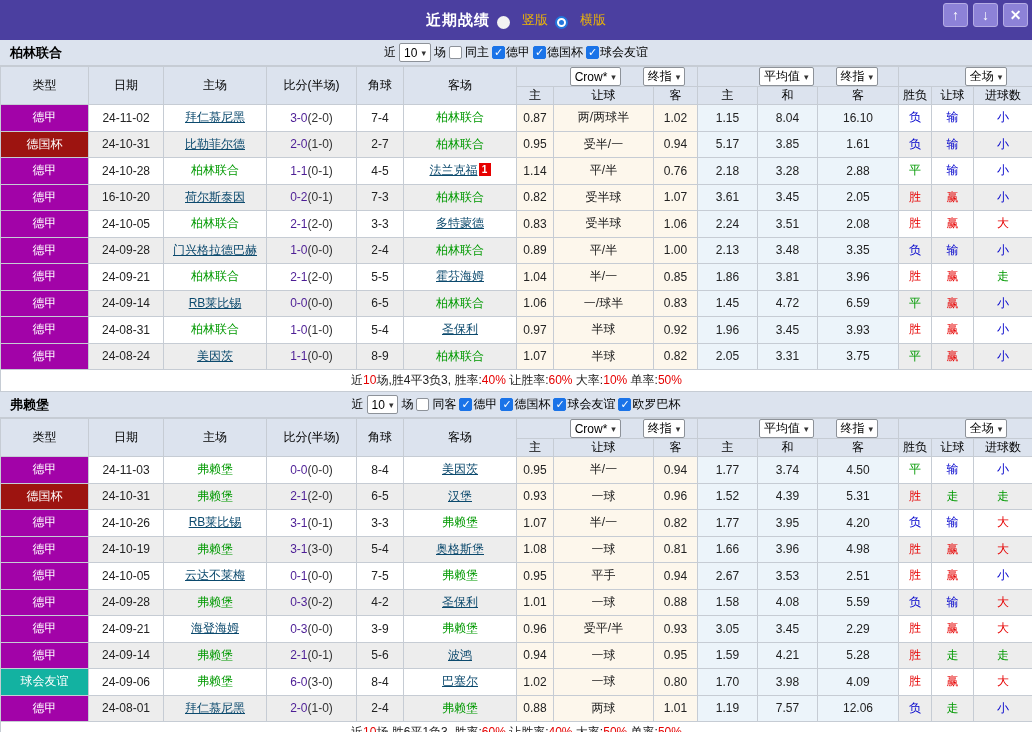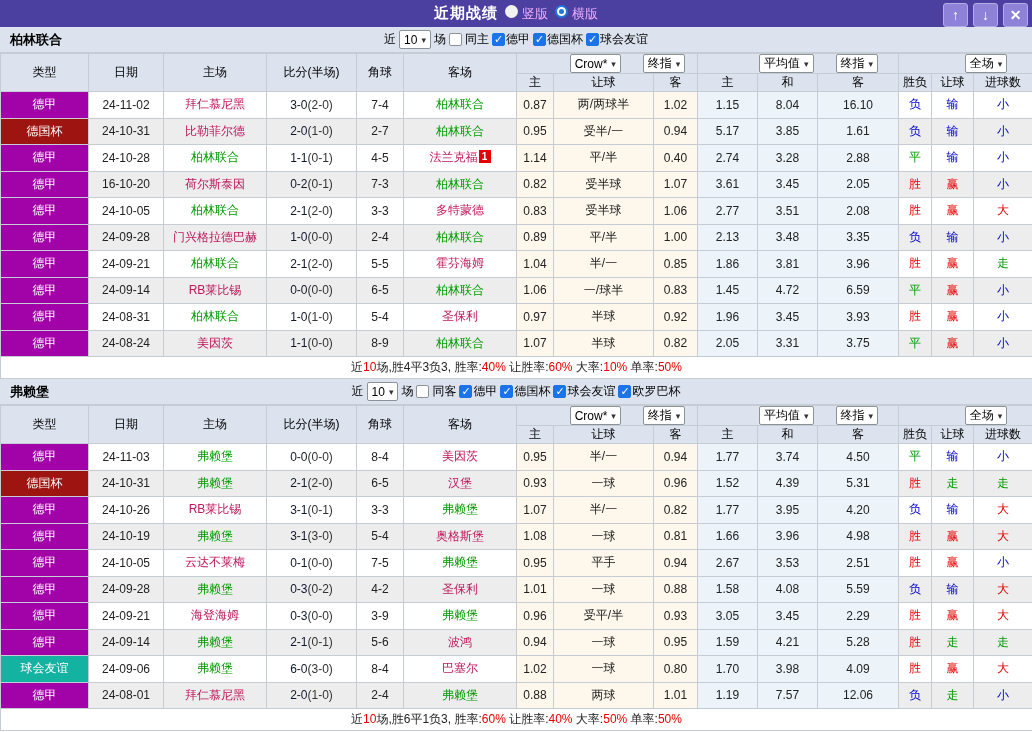--- a/index.html
+++ b/index.html
@@ -3,26 +3,26 @@
 <meta charset="utf-8">
 <style>
   * { box-sizing: border-box; margin: 0; padding: 0; }
   html,body { width:1032px; height:732px; }
   body {
     font-family: "Liberation Sans", "DejaVu Sans", sans-serif;
     font-size: 12px; color:#222; background:#fff; overflow:hidden;
   }
   
   .titlebar {
-    height:27px; background:#4b3fa0; position:relative;
+    height:40px; background:#4b3fa0; position:relative;
     display:flex; align-items:center; justify-content:center;
   }
   .tb-center { display:flex; align-items:center; gap:7px; color:#fff; }
   .tb-title { font-size:15px; font-weight:bold; letter-spacing:1px; }
-  .radio-label { display:inline-flex; align-items:flex-start; gap:4px; cursor:pointer; font-size:13px; color:#f0abfc; }
+  .radio-label { display:inline-flex; align-items:flex-end; gap:12px; cursor:pointer; font-size:13px; color:#eab308; }
   .radio { width:13px; height:13px; border-radius:50%; background:#f2f2f2; display:inline-block; position:relative; }
   .radio.sel { background:#fff; border:2px solid #2377dd; }
   .radio.sel::after { content:""; position:absolute; left:50%; top:50%; width:5px; height:5px; margin:-2.5px 0 0 -2.5px; border-radius:50%; background:#2377dd; }
   .tb-buttons { position:absolute; right:4px; top:3px; display:flex; gap:5px; }
   .tb-btn {
     width:25px; height:24px; background:#8d82d8; border:1px solid #b5ace5; border-radius:3px;
     color:#fff; font-size:14px; font-weight:bold; line-height:22px; text-align:center; cursor:pointer; padding:0;
   }
   
   .sec-header {
@@ -45,22 +45,22 @@
   th, td { border:1px solid #c6ccd4; text-align:center; white-space:nowrap; overflow:hidden; font-weight:normal; }
   thead th { background:#dce3ee; color:#000; }
   thead tr.dd-row { height:20px; }
   thead tr.sub-row { height:18px; font-size:12px; }
   tbody tr { height:26.5px; }
   tbody tr:nth-child(even) td { background:#ededed; }
   tbody td.crow { background:#fdf7ec !important; }
   tbody td.avgc { background:#ecf4fa !important; }
   td.type-cell { color:#fff; font-size:12px; }
   .focus-team { color:#009900; }
-  .plain-team { color:#be185d; }
-  .score-main { color:#0f172a; }
+  .plain-team { color:#0c4a6e;text-decoration:underline; }
+  .score-main { color:#4c1d95; }
   .score-half { color:#333; }
   .badge {
     display:inline-block; background:#e60000; color:#fff; width:12px; height:13px;
     font-size:10px; line-height:13px; margin-left:1px; vertical-align:1px; font-weight:bold;
   }
   .c-r { color:#e60000; } .c-g { color:#009900; } .c-b { color:#0000cc; } .c-k { color:#222; }
   tfoot td { height:22px; background:#fff; font-size:12px; }
   .dd-group { display:inline-flex; gap:22px; align-items:center; justify-content:flex-start;margin-left:41px; }
 </style>
 </head>
@@ -214,22 +214,22 @@
           </tr>
           <tr>
             <td class="type-cell" style="background: rgb(162, 3, 168);">德甲</td>
             <td>24-10-28</td>
             <td><span class="focus-team">柏林联合</span></td>
             <td><span class="score-main">1-1</span><span class="score-half">(0-1)</span></td>
             <td>4-5</td>
             <td><span class="plain-team">法兰克福</span><span class="badge">1</span></td>
             <td class="crow">1.14</td>
             <td class="crow">平/半</td>
-            <td class="crow">0.40</td>
-            <td class="avgc">2.74</td>
+            <td class="crow">0.76</td>
+            <td class="avgc">2.18</td>
             <td class="avgc">3.28</td>
             <td class="avgc">2.88</td>
             <td class="c-g">平</td>
             <td class="c-b">输</td>
             <td class="c-b">小</td>
           </tr>
           <tr>
             <td class="type-cell" style="background: rgb(162, 3, 168);">德甲</td>
             <td>16-10-20</td>
             <td><span class="plain-team">荷尔斯泰因</span></td>
@@ -249,21 +249,21 @@
           <tr>
             <td class="type-cell" style="background: rgb(162, 3, 168);">德甲</td>
             <td>24-10-05</td>
             <td><span class="focus-team">柏林联合</span></td>
             <td><span class="score-main">2-1</span><span class="score-half">(2-0)</span></td>
             <td>3-3</td>
             <td><span class="plain-team">多特蒙德</span></td>
             <td class="crow">0.83</td>
             <td class="crow">受半球</td>
             <td class="crow">1.06</td>
-            <td class="avgc">2.77</td>
+            <td class="avgc">2.24</td>
             <td class="avgc">3.51</td>
             <td class="avgc">2.08</td>
             <td class="c-r">胜</td>
             <td class="c-r">赢</td>
             <td class="c-r">大</td>
           </tr>
           <tr>
             <td class="type-cell" style="background: rgb(162, 3, 168);">德甲</td>
             <td>24-09-28</td>
             <td><span class="plain-team">门兴格拉德巴赫</span></td>

